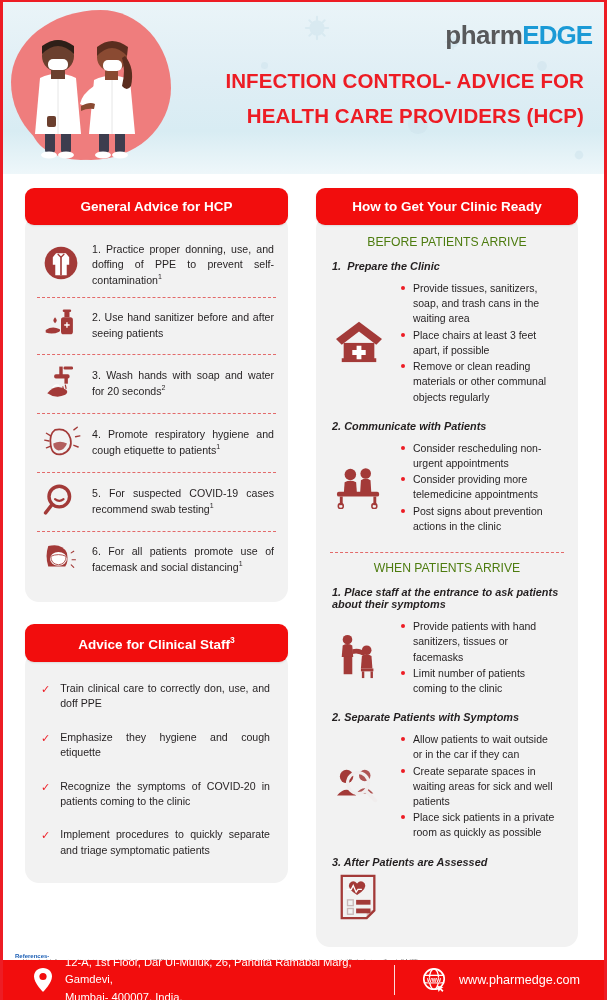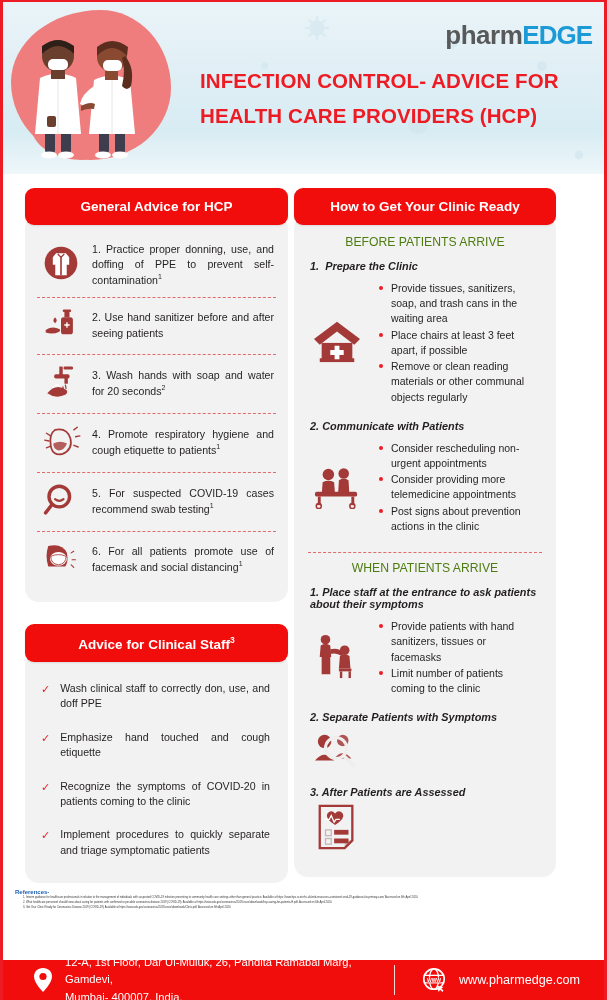--- a/index.html
+++ b/index.html
@@ -43,34 +43,34 @@
 
   .logo {
     position: absolute; right: 12px; top: 20px;
     font-size: 26px; font-weight: bold; letter-spacing: -.5px;
     line-height: 1;
   }
   .logo .p1 { color: #58595b; }
   .logo .p2 { color: #1b9ad6; letter-spacing: -1px; }
 
   .title {
-    position: absolute; left: 197px; top: 62px; width: 400px;
-    text-align: left;
+    position: absolute; left: 181px; top: 62px; width: 400px;
+    text-align: right;
     color: #ED1C24;
     font-weight: bold;
     font-size: 20.5px;
     line-height: 1.7;
     letter-spacing: .1px;
   }
 
   
   .columns {
     display: flex;
     padding: 14px 22px 0 22px;
-    gap: 6px;
+    gap: 28px;
     align-items: flex-start;
   }
   .col-left  { width: 263px; flex: none; }
   .col-right { width: 262px; flex: none; }
 
   .pill {
     background: #F20D0D;
     color: #fff;
     font-weight: bold;
     font-size: 13.5px;
@@ -372,25 +372,25 @@
 
       </div>
 
       <div class="pill" style="margin-top:22px">
         <span>Advice for Clinical Staff</span><sup>3</sup>
       </div>
 
       <div class="panel tight">
         <div class="check-row">
           <span class="tick">✓</span>
-          <span class="txt">Wash clinical staff to correctly don, use, and doff PPE</span>
+          <span class="txt">Train clinical care to correctly don, use, and doff PPE</span>
         </div>
         <div class="check-row">
           <span class="tick">✓</span>
-          <span class="txt">Emphasize hand touched and cough etiquette</span>
+          <span class="txt">Emphasize they hygiene and cough etiquette</span>
         </div>
         <div class="check-row">
           <span class="tick">✓</span>
           <span class="txt">Recognize the symptoms of COVID-20 in patients coming to the clinic</span>
         </div>
         <div class="check-row">
           <span class="tick">✓</span>
           <span class="txt">Implement procedures to quickly separate and triage symptomatic patients</span>
         </div>
       </div>
@@ -486,20 +486,25 @@
           <div class="ico">
             <svg width="52" height="44" viewBox="0 0 54 46">
               <circle cx="14" cy="14" r="7" fill="#A33A38"></circle>
               <path d="M4 34 q10 -12 20 0 z" fill="#A33A38"></path>
               <circle cx="33" cy="13" r="6" fill="#A33A38" opacity=".85"></circle>
               <path d="M24 32 q9 -11 18 0z" fill="#A33A38" opacity=".85"></path>
               <circle cx="26" cy="21" r="11" fill="none" stroke="#f0eded" stroke-width="3.2"></circle>
               <line x1="34" y1="29" x2="44" y2="39" stroke="#f0eded" stroke-width="4" stroke-linecap="round"></line>
             </svg>
           </div>
+          <ul>
+            <li>Allow patients to wait outside or in the car if they can</li>
+            <li>Create separate spaces in waiting areas for sick and well patients</li>
+            <li>Place sick patients in a private room as quickly as possible</li>
+          </ul>
         </div>
 
         <div class="sub-title">
           <span class="num">3.</span>
           <span>After Patients are Assessed</span>
         </div>
         <div class="blk">
           <div class="ico">
             <svg width="46" height="48" viewBox="0 0 48 50">
               <path d="M6 3 h34 v36 l-8 8 h-26z" fill="none" stroke="#A33A38" stroke-width="2.4"></path>

